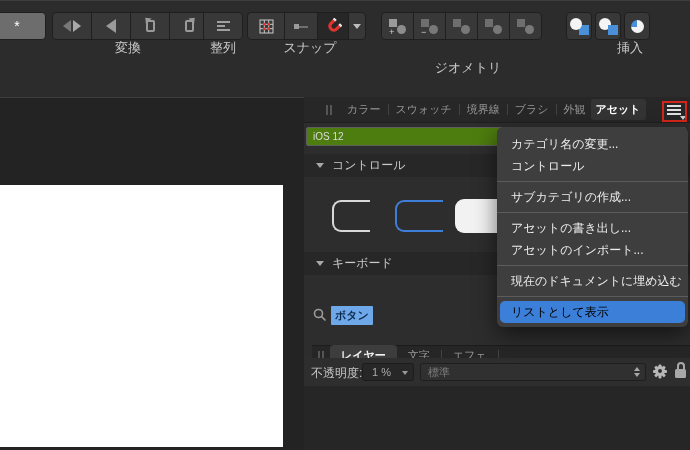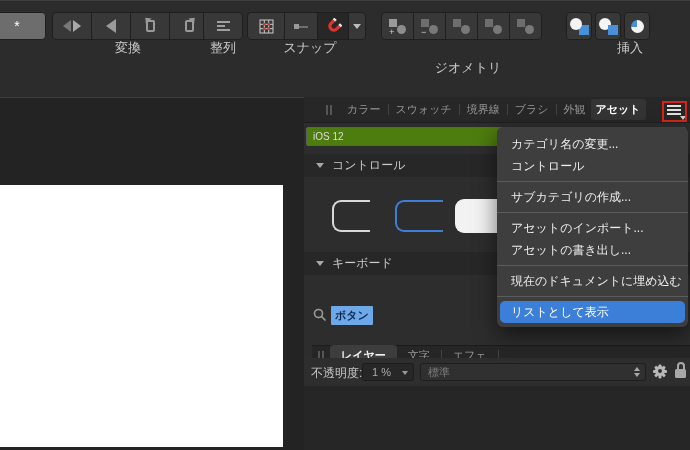--- a/index.html
+++ b/index.html
@@ -95,21 +95,21 @@
   .gear .bar { position:absolute; left:2px; top:7.5px; width:14px; height:3px; background:#b8b8b8; border-radius:1px; }
   .gear .c  { position:absolute; left:4px; top:4px; width:10px; height:10px; border:3px solid #b8b8b8; border-radius:50%; background:#2e2e2e; }
   .lock { position:absolute; left:371px; top:4px; width:11px; height:17px; }
   .lock .sh { position:absolute; left:1.5px; top:0; width:8px; height:8px; border:2px solid #a8a8a8; border-bottom:none; border-radius:5px 5px 0 0; }
   .lock .bd { position:absolute; left:0; top:7px; width:11px; height:9px; background:#a8a8a8; border-radius:1.5px; }
   .llist { position:absolute; left:0; top:289px; width:386px; height:64px; background:#262626; }
   
   .cmenu { position:absolute; left:497px; top:127px; width:191px; background:#3e3e3e; border-radius:6px;
     box-shadow:0 8px 22px rgba(0,0,0,.55); padding:6px 0 4px; z-index:50; }
   .mi { height:22px; line-height:22px; padding-left:14px; font-size:12px; color:#ededed; white-space:nowrap; }
-  .mi.sel { margin:1px 3px 0 3px; border-radius:5px; background:#3b7fd8; color:#ffffff; padding-left:11px; }
+  .mi.sel { margin:1px 3px 0 3px; border-radius:5px; background:#3b7fd8; color:#000000; padding-left:11px; }
   .msep { height:1px; background:#5c5c5c; margin:4px 0; }
 </style>
 </head>
 <body>
 
 <div class="screen">
 
   <div class="toolbar">
     <div class="btn-star">
       <span>*</span>
@@ -334,21 +334,21 @@
 
     <div class="llist"></div>
   </div>
 
   <div class="cmenu">
     <div class="mi">カテゴリ名の変更...</div>
     <div class="mi">コントロール</div>
     <div class="msep"></div>
     <div class="mi">サブカテゴリの作成...</div>
     <div class="msep"></div>
+    <div class="mi">アセットの書き出し...</div>
     <div class="mi">アセットのインポート...</div>
-    <div class="mi">アセットの書き出し...</div>
     <div class="msep"></div>
     <div class="mi">現在のドキュメントに埋め込む</div>
     <div class="msep"></div>
     <div class="mi sel">リストとして表示</div>
   </div>
 
 </div>
 
 </body></html>

